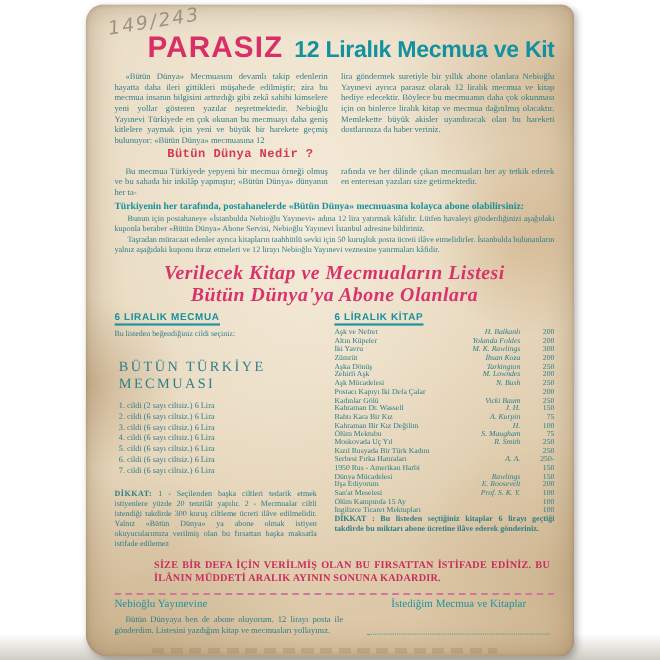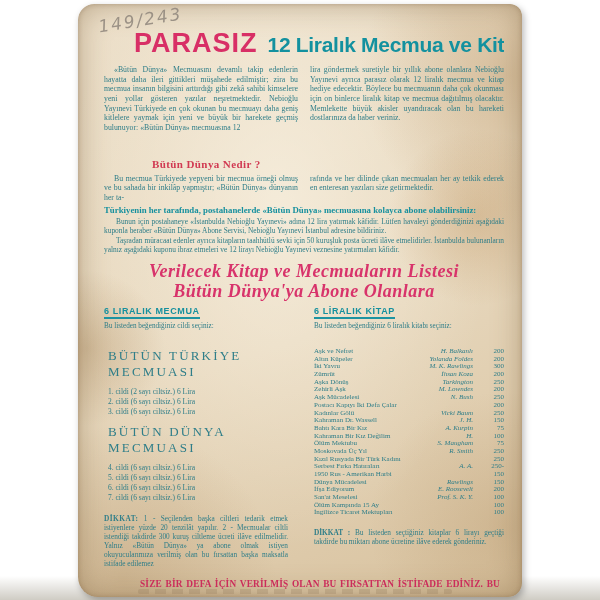--- a/index.html
+++ b/index.html
@@ -35,46 +35,46 @@
     font-size:27px;color:#d82f66;letter-spacing:1px;
   }
   .brand .offer{
     font-family:"Liberation Sans",sans-serif;font-weight:bold;
     font-size:21px;color:#13919f;margin-left:6px;letter-spacing:-.3px;
   }
   .twocol{display:flex;gap:12px;}
   .twocol .c{flex:1;font-size:7.8px;line-height:1.24;text-align:justify;color:#2f7e89;}
   .twocol .c.first{text-indent:10px;}
   .nedir-head{
-    font-weight:bold;font-size:11px;color:#d13a52;margin:25px 0 4px 48px;letter-spacing:.4px;
+    font-weight:bold;font-size:11px;color:#d13a52;margin:2px 0 4px 48px;letter-spacing:.4px;font-family:Liberation Mono, monospace;
   }
   .subline1{font-weight:bold;font-size:8.8px;color:#16909e;margin:7px 0 2px 50px;}
   .subline2{font-weight:bold;font-size:8.8px;color:#16909e;text-align:justify;margin:2px 0;}
   .smallp{font-size:7.4px;line-height:1.22;text-align:justify;color:#2f7e89;text-indent:12px;margin:1px 0;}
   .list-title{
     text-align:center;color:#d8336b;font-style:italic;font-weight:bold;
     font-size:18px;line-height:1.12;margin-top:7px;letter-spacing:.5px;
   }
-  .lists{display:flex;gap:26px;margin-top:5px;}
+  .lists{display:flex;gap:16px;margin-top:5px;}
   .lcol{flex:0 0 46%;font-size:7.5px;color:#2f7e89;}
   .rcol{flex:1;font-size:7px;color:#2f7e89;}
   .col-header{
     font-family:"Liberation Sans",sans-serif;font-weight:bold;font-size:9px;color:#16909e;
     letter-spacing:.6px;display:inline-block;border-bottom:2px solid #1d94a2;padding-bottom:1px;margin-bottom:3px;
   }
   .list-intro{font-size:7.2px;margin-bottom:18px;}
   .group-title{letter-spacing:2.2px;font-size:13px;margin:8px 0 7px 4px;}
   .mitem{line-height:1.3;margin-left:4px;}
   .note{font-size:7.3px;line-height:1.22;text-align:justify;margin-top:13px;}
   .note b{letter-spacing:.5px;}
   .brow{display:flex;line-height:1.1;align-items:baseline;}
   .bt{flex:1;white-space:nowrap;overflow:hidden;}
   .ba{font-style:italic;margin-right:7px;white-space:nowrap;}
   .bp{width:24px;text-align:right;white-space:nowrap;}
-  .rnote{font-size:7.3px;line-height:1.2;text-align:justify;margin-top:12px;}
+  .rnote{font-size:7.3px;line-height:1.2;text-align:justify;margin-top:0;font-weight:bold;}
   .notice{
     color:#cb2d5b;font-weight:bold;font-size:9.3px;line-height:1.3;text-align:justify;
     margin:9px 4px 0 36px;letter-spacing:.2px;
   }
   .cutline{border-top:2px dashed #d4749b;margin:7px 0 3px;height:0;}
   .coupon{display:flex;gap:18px;margin-top:1px;}
   .cleft{flex:0 0 52%;font-size:7.8px;color:#2f7e89;}
   .cright{flex:1;font-size:7.8px;color:#2f7e89;}
   .addressee{font-size:10px;color:#1d94a2;margin-bottom:3px;}
   .cbody{text-align:justify;text-indent:10px;line-height:1.3;}
@@ -121,34 +121,32 @@
 
     <div class="lists">
 
       <div class="lcol">
         <span class="col-header">6 LIRALIK MECMUA</span>
         <div class="list-intro">Bu listeden beğendiğiniz cildi seçiniz:</div>
         <div class="group-title">BÜTÜN TÜRKİYE MECMUASI</div>
         <div class="mitem">1. cildi (2 sayı ciltsiz.) 6 Lira</div>
         <div class="mitem">2. cildi (6 sayı ciltsiz.) 6 Lira</div>
         <div class="mitem">3. cildi (6 sayı ciltsiz.) 6 Lira</div>
-        <div class="group-title">BÜTÜN DÜNYA MECMUASI</div>
         <div class="mitem">4. cildi (6 sayı ciltsiz.) 6 Lira</div>
         <div class="mitem">5. cildi (6 sayı ciltsiz.) 6 Lira</div>
         <div class="mitem">6. cildi (6 sayı ciltsiz.) 6 Lira</div>
         <div class="mitem">7. cildi (6 sayı ciltsiz.) 6 Lira</div>
         <div class="note">
           <b>DİKKAT:</b>
           <span>1 - Seçilenden başka ciltleri tedarik etmek istiyenlere yüzde 20 tenzilât yapılır. 2 - Mecmualar ciltli istendiği takdirde 300 kuruş ciltleme ücreti ilâve edilmelidir. Yalnız «Bütün Dünya» ya abone olmak istiyen okuyucularımıza verilmiş olan bu fırsattan başka maksatla istifade edilemez</span>
         </div>
       </div>
 
       <div class="rcol">
         <span class="col-header">6 LİRALIK KİTAP</span>
-        <div class="list-intro">Bu listeden beğendiğiniz 6 liralık kitabı seçiniz:</div>
         <div class="brow">
             <span class="bt">Aşk ve Nefret</span>
             <span class="ba">H. Balkanlı</span>
             <span class="bp">200</span>
           </div>
         <div class="brow">
             <span class="bt">Altın Küpeler</span>
             <span class="ba">Yolanda Foldes</span>
             <span class="bp">200</span>
           </div>

